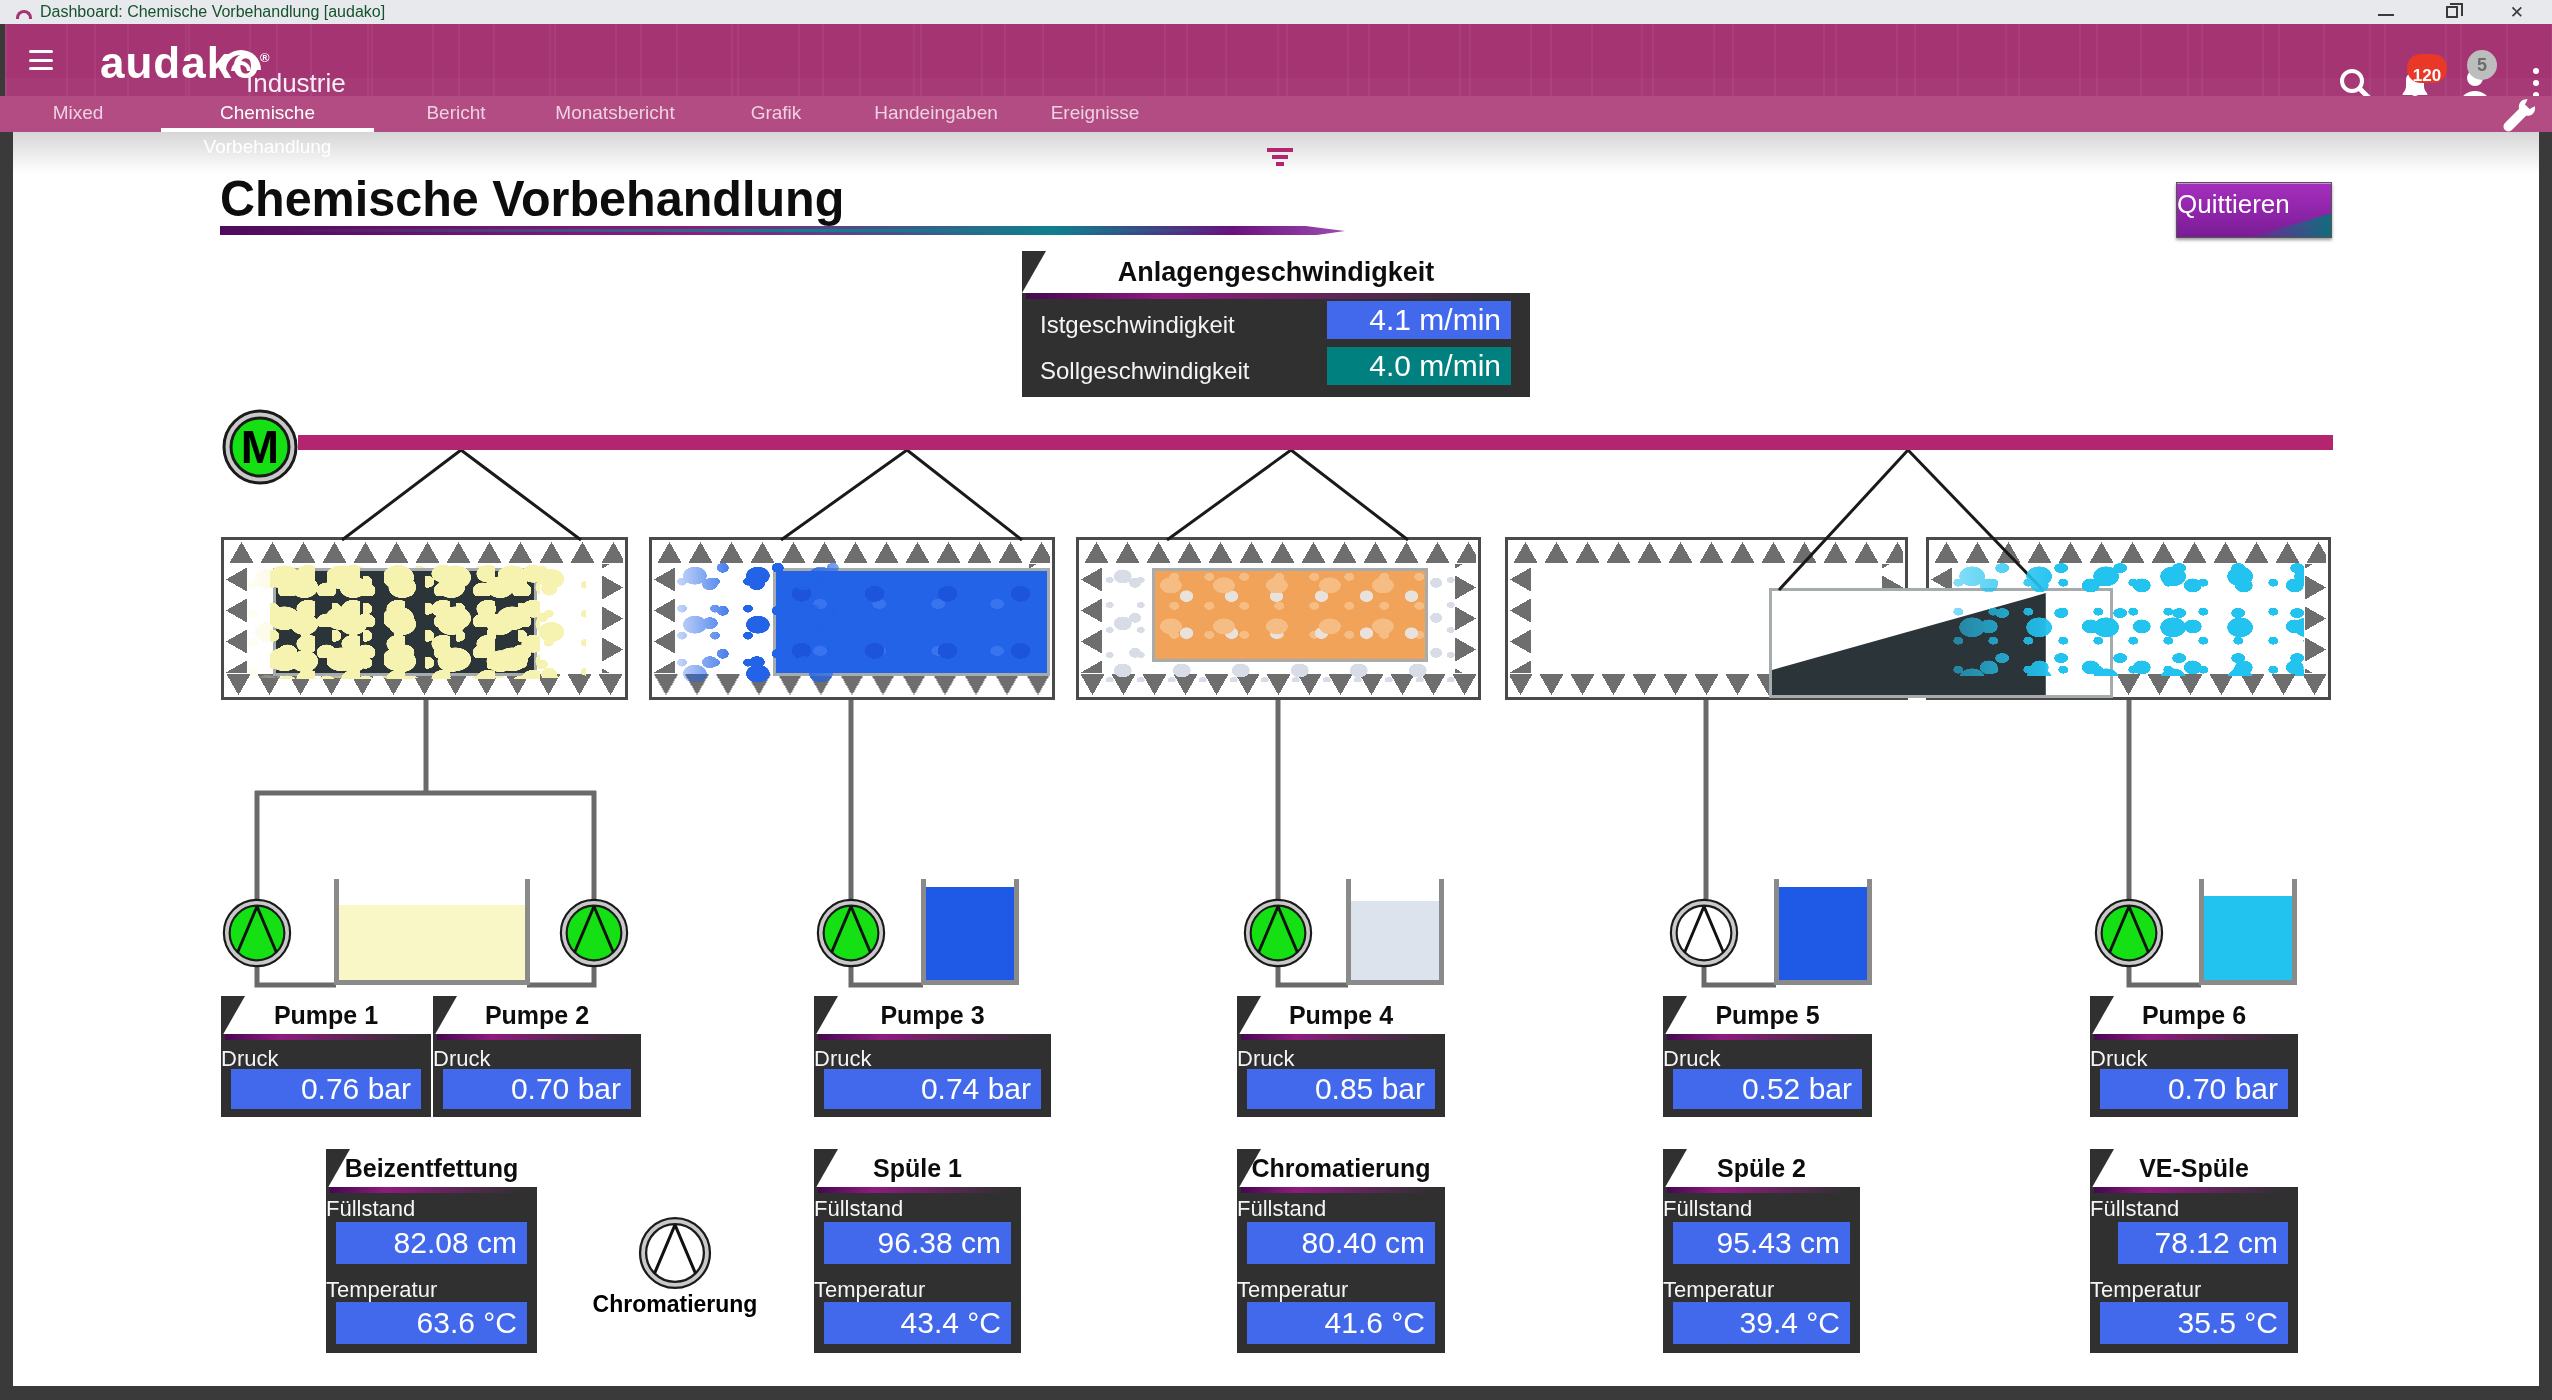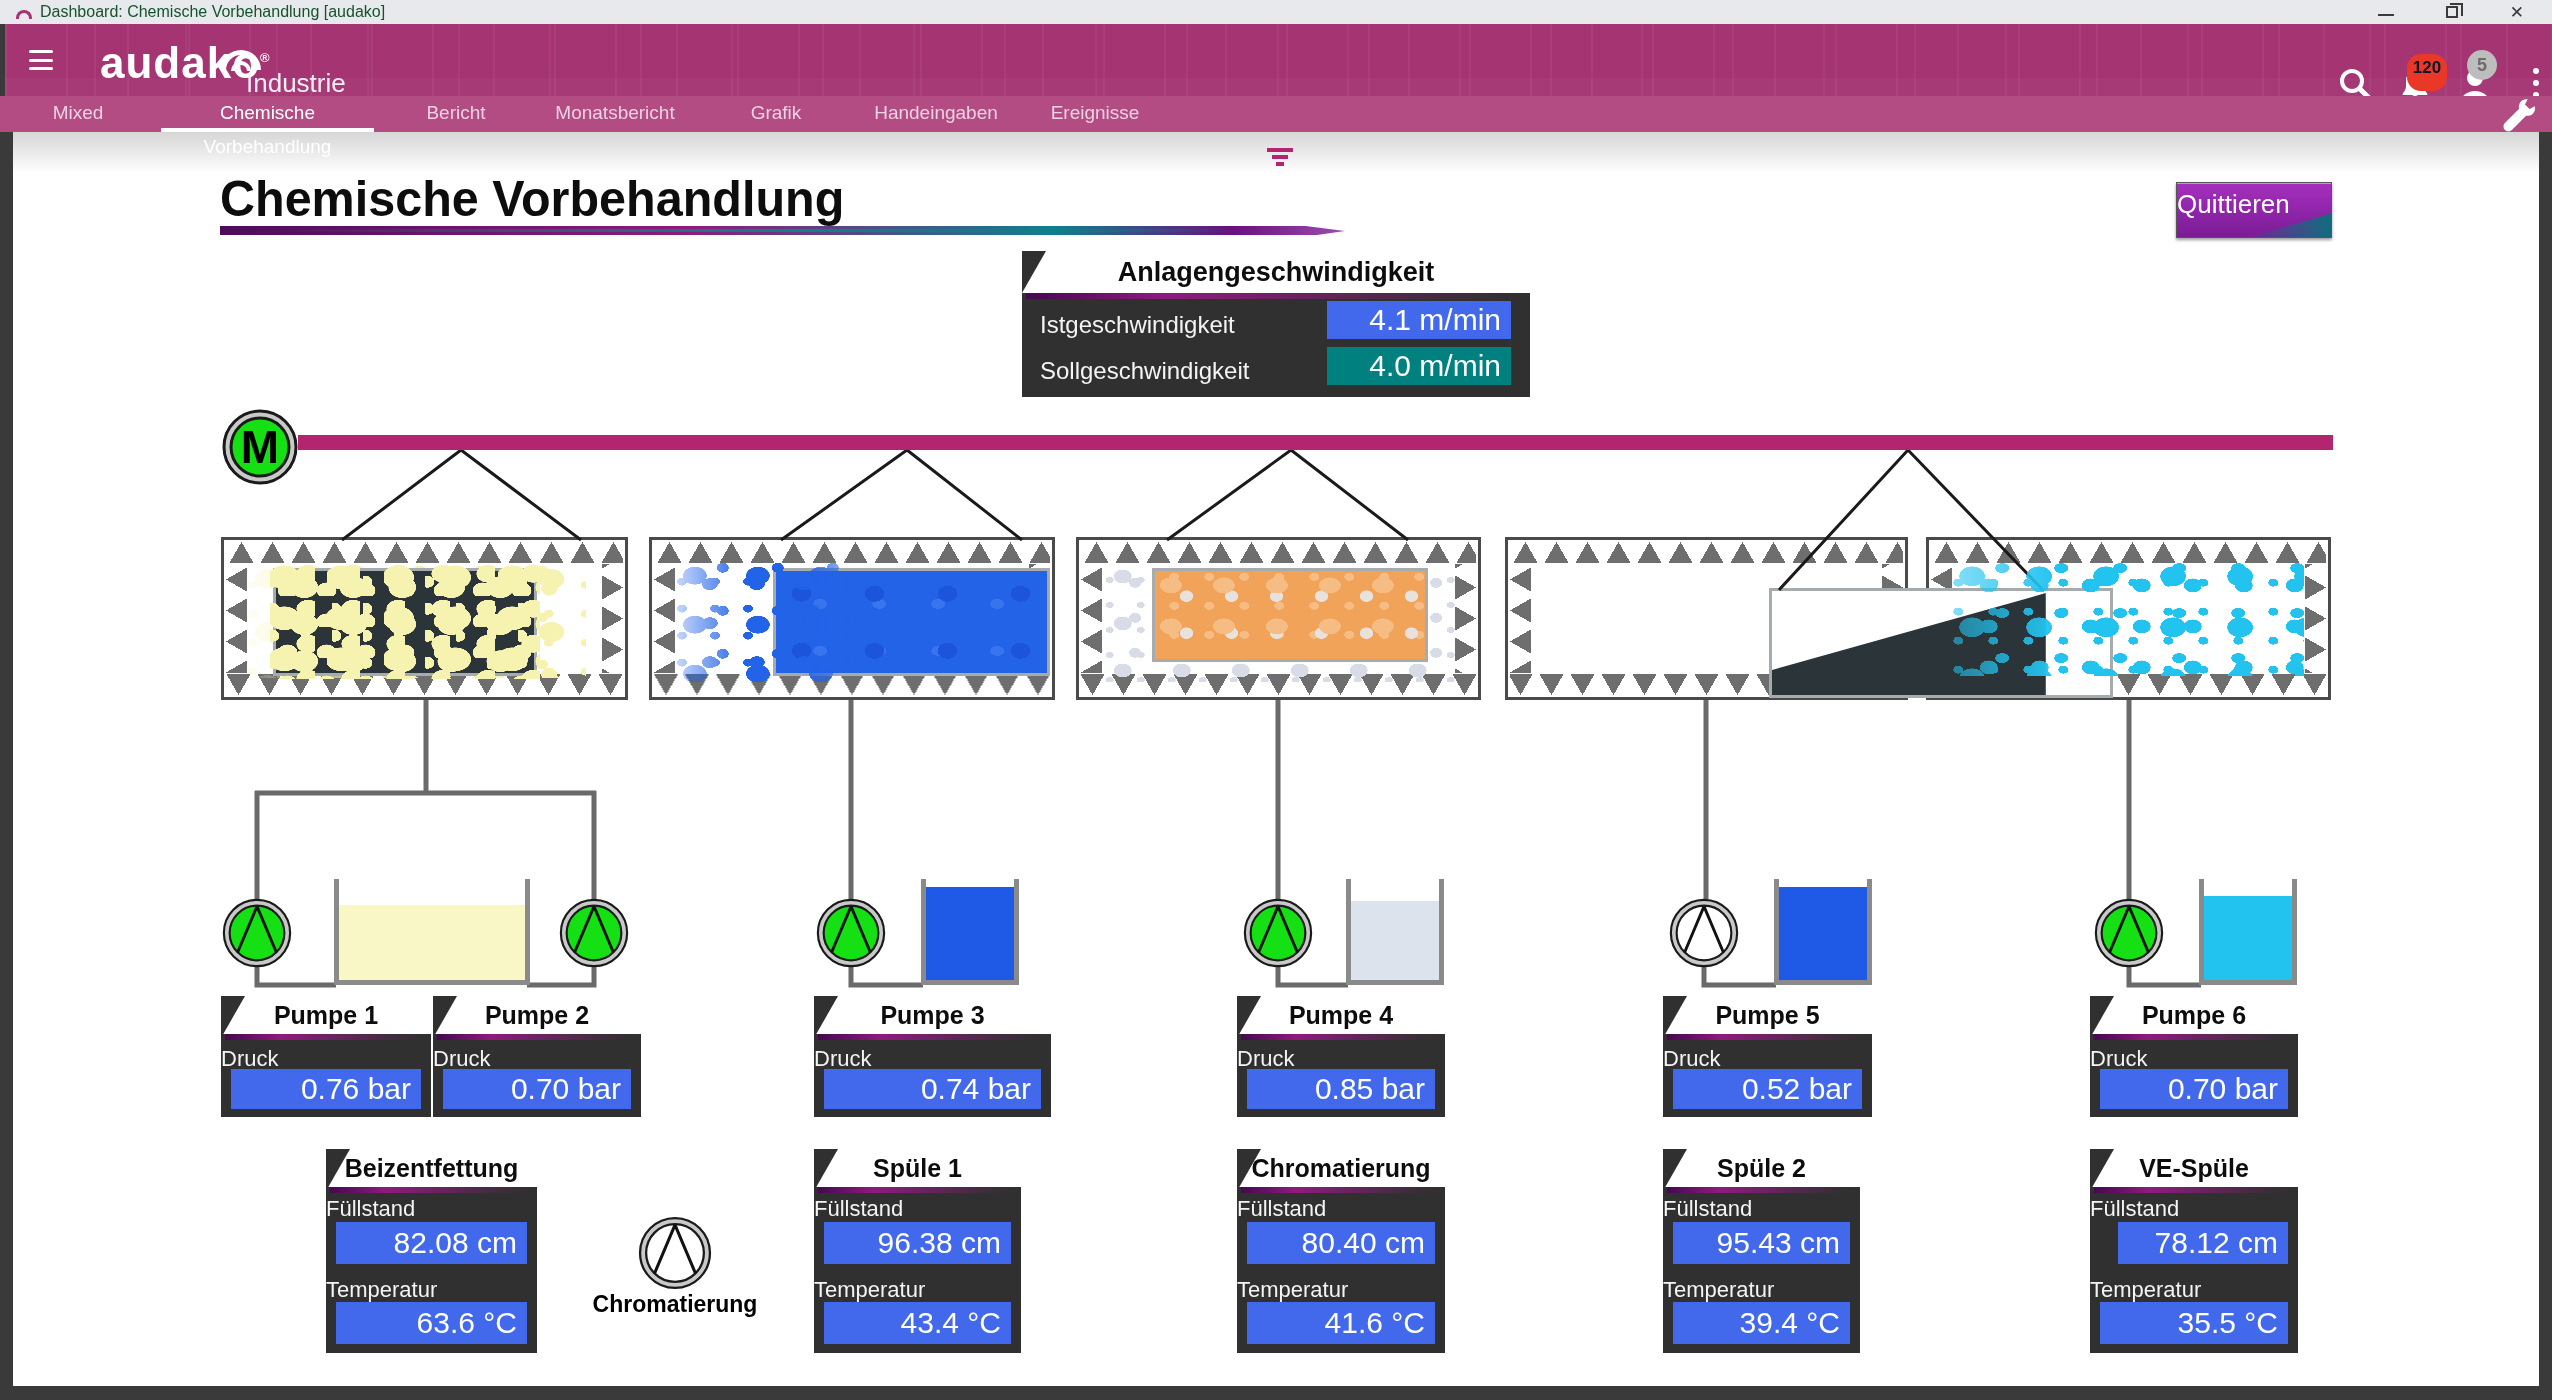--- a/index.html
+++ b/index.html
@@ -32,21 +32,21 @@
     linear-gradient(0deg,rgba(255,255,255,.05) 0 18px,transparent 18px)}
   .burger{position:absolute;left:24px;top:26px;width:24px;height:20px;display:flex;flex-direction:column;justify-content:space-between;cursor:pointer}
   .burger i{height:3px;background:#fff;border-radius:2px}
   .logo{position:absolute;left:95px;top:14px;color:#fff;font-size:44px;font-weight:bold;letter-spacing:1px}
   .logo .reg{font-size:13px;vertical-align:super}
   .arc1{position:absolute;left:216px;top:26px;width:40px;height:20px;border:5px solid #fff;border-bottom:none;border-radius:20px 20px 0 0}
   .arc2{position:absolute;left:226px;top:37px;width:20px;height:10px;border:4px solid #fff;border-bottom:none;border-radius:10px 10px 0 0}
   .section-title{position:absolute;left:241px;top:44px;color:#F7EDF4;font-size:26px}
   .hicon{position:absolute;top:40px;width:40px;height:40px;cursor:pointer}
   .badge{position:absolute;border-radius:14px;font-weight:bold;text-align:center;z-index:2}
-  .badge.red{left:2402px;top:30px;min-width:40px;height:37px;background:var(--badgered);color:#0f172a;font-size:17px;line-height:27px;padding:0 4px}
+  .badge.red{left:2402px;top:30px;min-width:40px;height:29px;background:var(--badgered);color:#ffffff;font-size:17px;line-height:27px;padding:8px 4px}
   .badge.gray{left:2462px;top:26px;width:30px;height:30px;background:var(--badgegray);color:#6d6d6d;font-size:18px;line-height:30px;border-radius:50%}
   .kebab{position:absolute;left:2528px;top:44px;width:6px;cursor:pointer}
   .kebab i{display:block;width:6px;height:6px;border-radius:50%;background:#fff;margin-bottom:6px}
 
   
   .tabbar{position:absolute;left:0;top:96px;right:0;height:36px;background:var(--tabbar);z-index:9}
   .tab{position:absolute;top:0;height:36px;line-height:34px;text-align:center;font-size:19px;color:#EDD2E1;cursor:pointer}
   .tab.active{color:#fff;font-weight:normal}
   .tab.active::after{content:"";position:absolute;left:0;right:0;bottom:0;height:4px;background:#fff}
   .wrench{position:absolute;right:14px;top:0;width:40px;height:36px;cursor:pointer}

